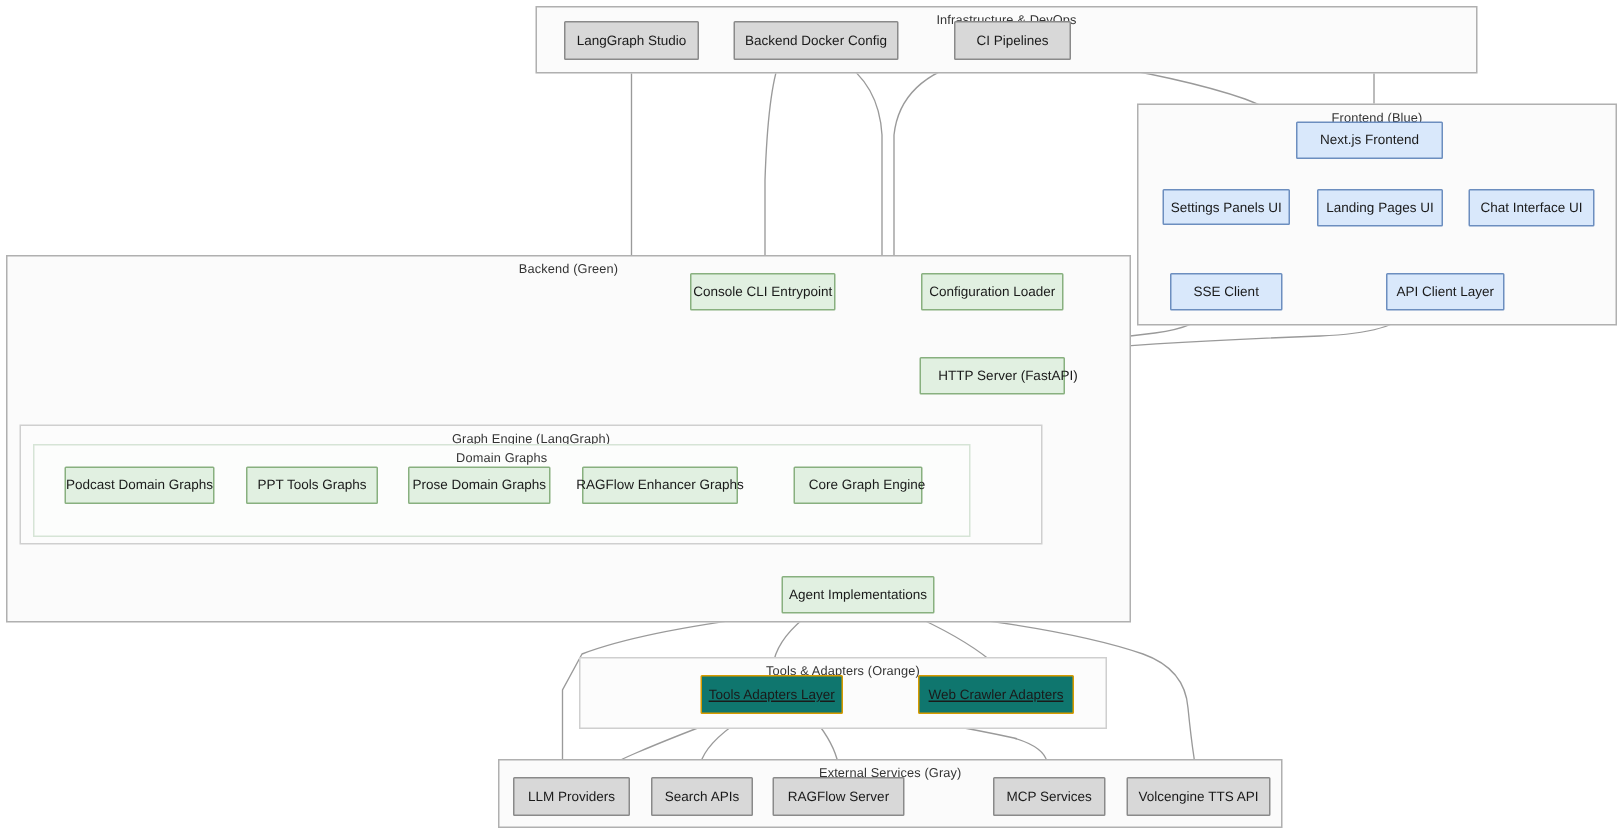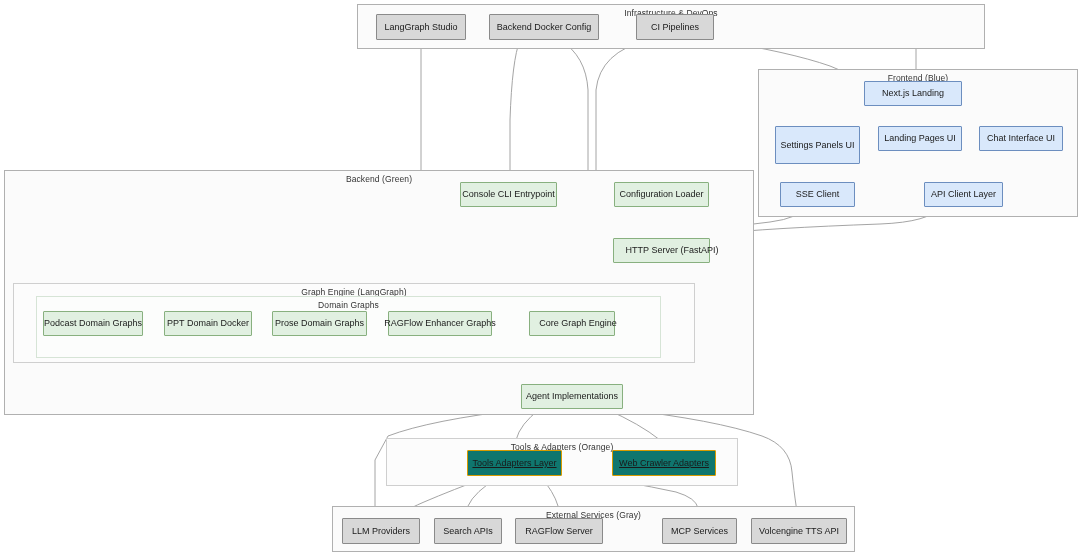--- a/index.html
+++ b/index.html
@@ -32,21 +32,20 @@
     background: #fbfbfb;
     border: 1px solid #b0b0b0;
   }
   .cluster.inner-soft {
     background: #fcfcfc;
     border: 1px solid #cfcfcf;
   }
   .cluster.inner-green {
     background: #fcfdfc;
     border: 1px solid #d6e4d6;
-    margin-left: 14px;
   }
   .cluster-label {
     position: absolute;
     top: 3px;
     left: 0;
     width: 100%;
     text-align: center;
     font-size: 8.5px;
     color: #333333;
     letter-spacing: 0.1px;
@@ -178,33 +177,33 @@
   </div>
 
   <div class="cluster" style="left:332px; top:506px; width:523px; height:46px;">
     <div class="cluster-label">External Services (Gray)</div>
   </div>
 
   <div class="node gray" style="left:376px; top:14px; width:90px; height:26px;">LangGraph Studio</div>
   <div class="node gray" style="left:489px; top:14px; width:110px; height:26px;">Backend Docker Config</div>
   <div class="node gray" style="left:636px; top:14px; width:78px; height:26px;">CI Pipelines</div>
 
-  <div class="node blue" style="left:864px; top:81px; width:98px; height:25px;">Next.js Landing</div>
-  <div class="node blue" style="left:775px; top:126px; width:85px; height:38px;">Settings Panels UI</div>
+  <div class="node blue" style="left:864px; top:81px; width:98px; height:25px;">Next.js Frontend</div>
+  <div class="node blue" style="left:775px; top:126px; width:85px; height:24px;">Settings Panels UI</div>
   <div class="node blue" style="left:878px; top:126px; width:84px; height:25px;">Landing Pages UI</div>
   <div class="node blue" style="left:979px; top:126px; width:84px; height:25px;">Chat Interface UI</div>
   <div class="node blue" style="left:780px; top:182px; width:75px; height:25px;">SSE Client</div>
   <div class="node blue" style="left:924px; top:182px; width:79px; height:25px;">API Client Layer</div>
 
   <div class="node green" style="left:460px; top:182px; width:97px; height:25px;">Console CLI Entrypoint</div>
   <div class="node green" style="left:614px; top:182px; width:95px; height:25px;">Configuration Loader</div>
   <div class="node green" style="left:613px; top:238px; width:97px; height:25px;padding-left:25px;">HTTP Server (FastAPI)</div>
 
   <div class="node green" style="left:43px; top:311px; width:100px; height:25px;">Podcast Domain Graphs</div>
-  <div class="node green" style="left:164px; top:311px; width:88px; height:25px;">PPT Domain Docker</div>
+  <div class="node green" style="left:164px; top:311px; width:88px; height:25px;">PPT Tools Graphs</div>
   <div class="node green" style="left:272px; top:311px; width:95px; height:25px;">Prose Domain Graphs</div>
   <div class="node green" style="left:388px; top:311px; width:104px; height:25px;">RAGFlow Enhancer Graphs</div>
   <div class="node green" style="left:529px; top:311px; width:86px; height:25px;padding-left:16px;">Core Graph Engine</div>
 
   <div class="node green" style="left:521px; top:384px; width:102px; height:25px;">Agent Implementations</div>
 
   <div class="node orange" style="left:467px; top:450px; width:95px; height:26px;">Tools Adapters Layer</div>
   <div class="node orange" style="left:612px; top:450px; width:104px; height:26px;text-align:center;">Web Crawler Adapters</div>
 
   <div class="node gray" style="left:342px; top:518px; width:78px; height:26px;">LLM Providers</div>

